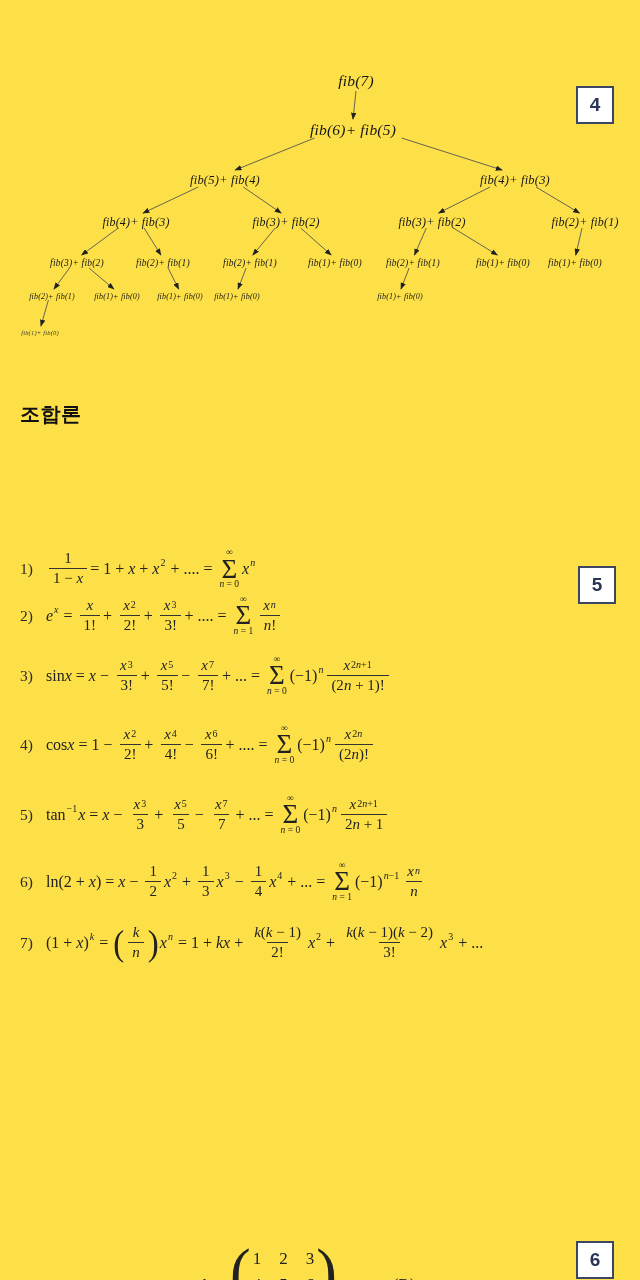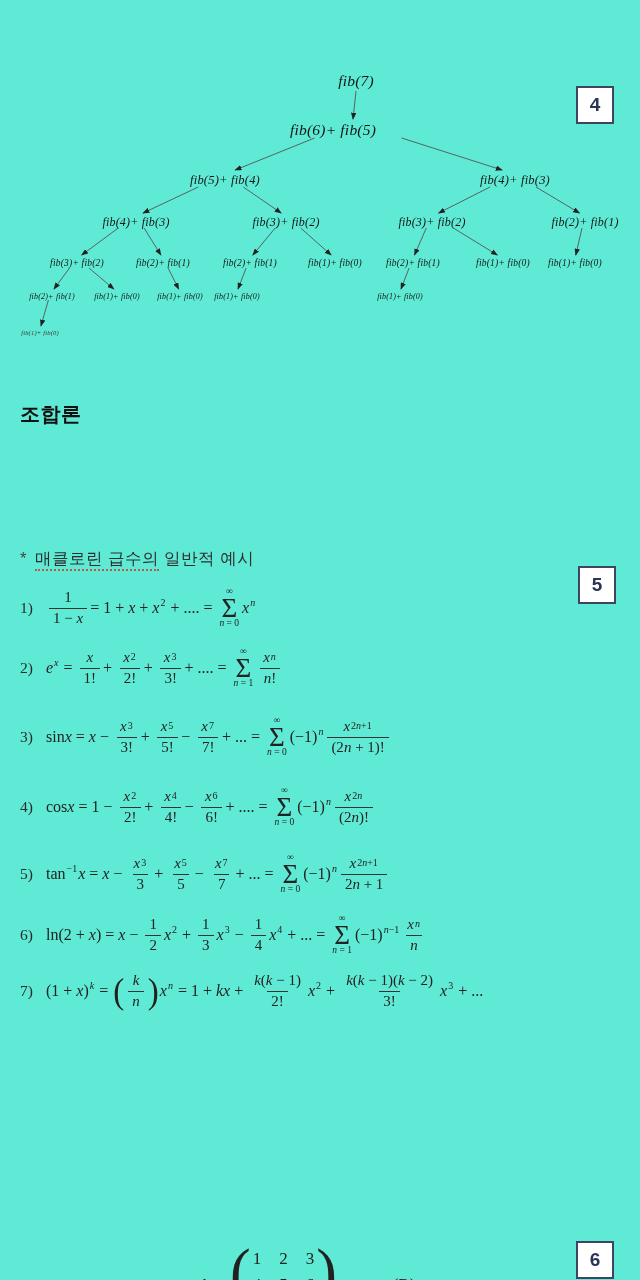--- a/index.html
+++ b/index.html
@@ -1,18 +1,18 @@
 <!DOCTYPE html>
 <html><head>
 <meta charset="utf-8">
 <style>
   html,body{margin:0;padding:0;}
   body{width:640px;height:1280px;overflow:hidden;background:#ffffff;position:relative;
        font-family:"Liberation Serif","DejaVu Serif",serif;color:#1f1f1f;}
-  .page{position:absolute;inset:0;background:#5eead4;}
+  .page{position:absolute;inset:0;background:#fde047;}
 
   
   .tree{position:absolute;left:0;top:0;width:640px;height:355px;}
   .tree svg{position:absolute;left:0;top:0;}
   .tn{position:absolute;transform:translate(-50%,-50%);white-space:nowrap;
       font-style:italic;color:#151515;letter-spacing:.2px;}
   .lv0{font-size:15.5px}.lv1{font-size:15.5px}.lv2{font-size:12.5px}.lv3{font-size:12px}
   .lv4{font-size:9.5px}.lv5{font-size:8px}.lv6{font-size:6.5px;color:#3a3a3a}
 
   
@@ -101,21 +101,21 @@
           <line x1="69.5" y1="268" x2="54" y2="289" stroke="#555" stroke-width="0.9" marker-end="url(#arrow)"></line>
           <line x1="89" y1="268" x2="113.8" y2="289" stroke="#555" stroke-width="0.9" marker-end="url(#arrow)"></line>
           <line x1="168.1" y1="268" x2="178.64" y2="289" stroke="#555" stroke-width="0.9" marker-end="url(#arrow)"></line>
           <line x1="246.1" y1="268" x2="238.04" y2="289" stroke="#555" stroke-width="0.9" marker-end="url(#arrow)"></line>
           <line x1="409.1" y1="268" x2="401.04" y2="289" stroke="#555" stroke-width="0.9" marker-end="url(#arrow)"></line>
           <line x1="48.4" y1="300" x2="40.96" y2="326" stroke="#555" stroke-width="0.9" marker-end="url(#arrow)"></line>
         </g>
     </svg>
     <div id="node-layer">
         <span class="tn lv0" style="left: 356px; top: 81px;">fib(7)</span>
-        <span class="tn lv1" style="left: 333px; top: 130px;">fib(6)+ fib(5)</span>
+        <span class="tn lv1" style="left: 353px; top: 130px;">fib(6)+ fib(5)</span>
         <span class="tn lv2" style="left: 225px; top: 180px;">fib(5)+ fib(4)</span>
         <span class="tn lv2" style="left: 515px; top: 180px;">fib(4)+ fib(3)</span>
         <span class="tn lv3" style="left: 136px; top: 222px;">fib(4)+ fib(3)</span>
         <span class="tn lv3" style="left: 286px; top: 222px;">fib(3)+ fib(2)</span>
         <span class="tn lv3" style="left: 432px; top: 222px;">fib(3)+ fib(2)</span>
         <span class="tn lv3" style="left: 585px; top: 222px;">fib(2)+ fib(1)</span>
         <span class="tn lv4" style="left: 77px; top: 263px;">fib(3)+ fib(2)</span>
         <span class="tn lv4" style="left: 163px; top: 263px;">fib(2)+ fib(1)</span>
         <span class="tn lv4" style="left: 250px; top: 263px;">fib(2)+ fib(1)</span>
         <span class="tn lv4" style="left: 335px; top: 263px;">fib(1)+ fib(0)</span>
@@ -131,23 +131,20 @@
       </div>
   </section>
 
   <div class="badge badge4">4</div>
   <div class="badge badge5">5</div>
   <div class="badge badge6">6</div>
 
   <div class="caption cap-comb">조합론</div>
 
   <section class="formulas">
-    <div class="fheader">
-      <span class="star">*</span><span class="uline">매클로린 급수의</span><span> 일반적 예시</span>
-    </div>
 
   <div class="frow">
         <span class="fno">1)</span>
         <span class="fmath">
           <span class="frac">
             <span class="num">
               <span class="mt">1</span>
             </span>
             <span class="den">
               <span class="mt">1 − </span>

